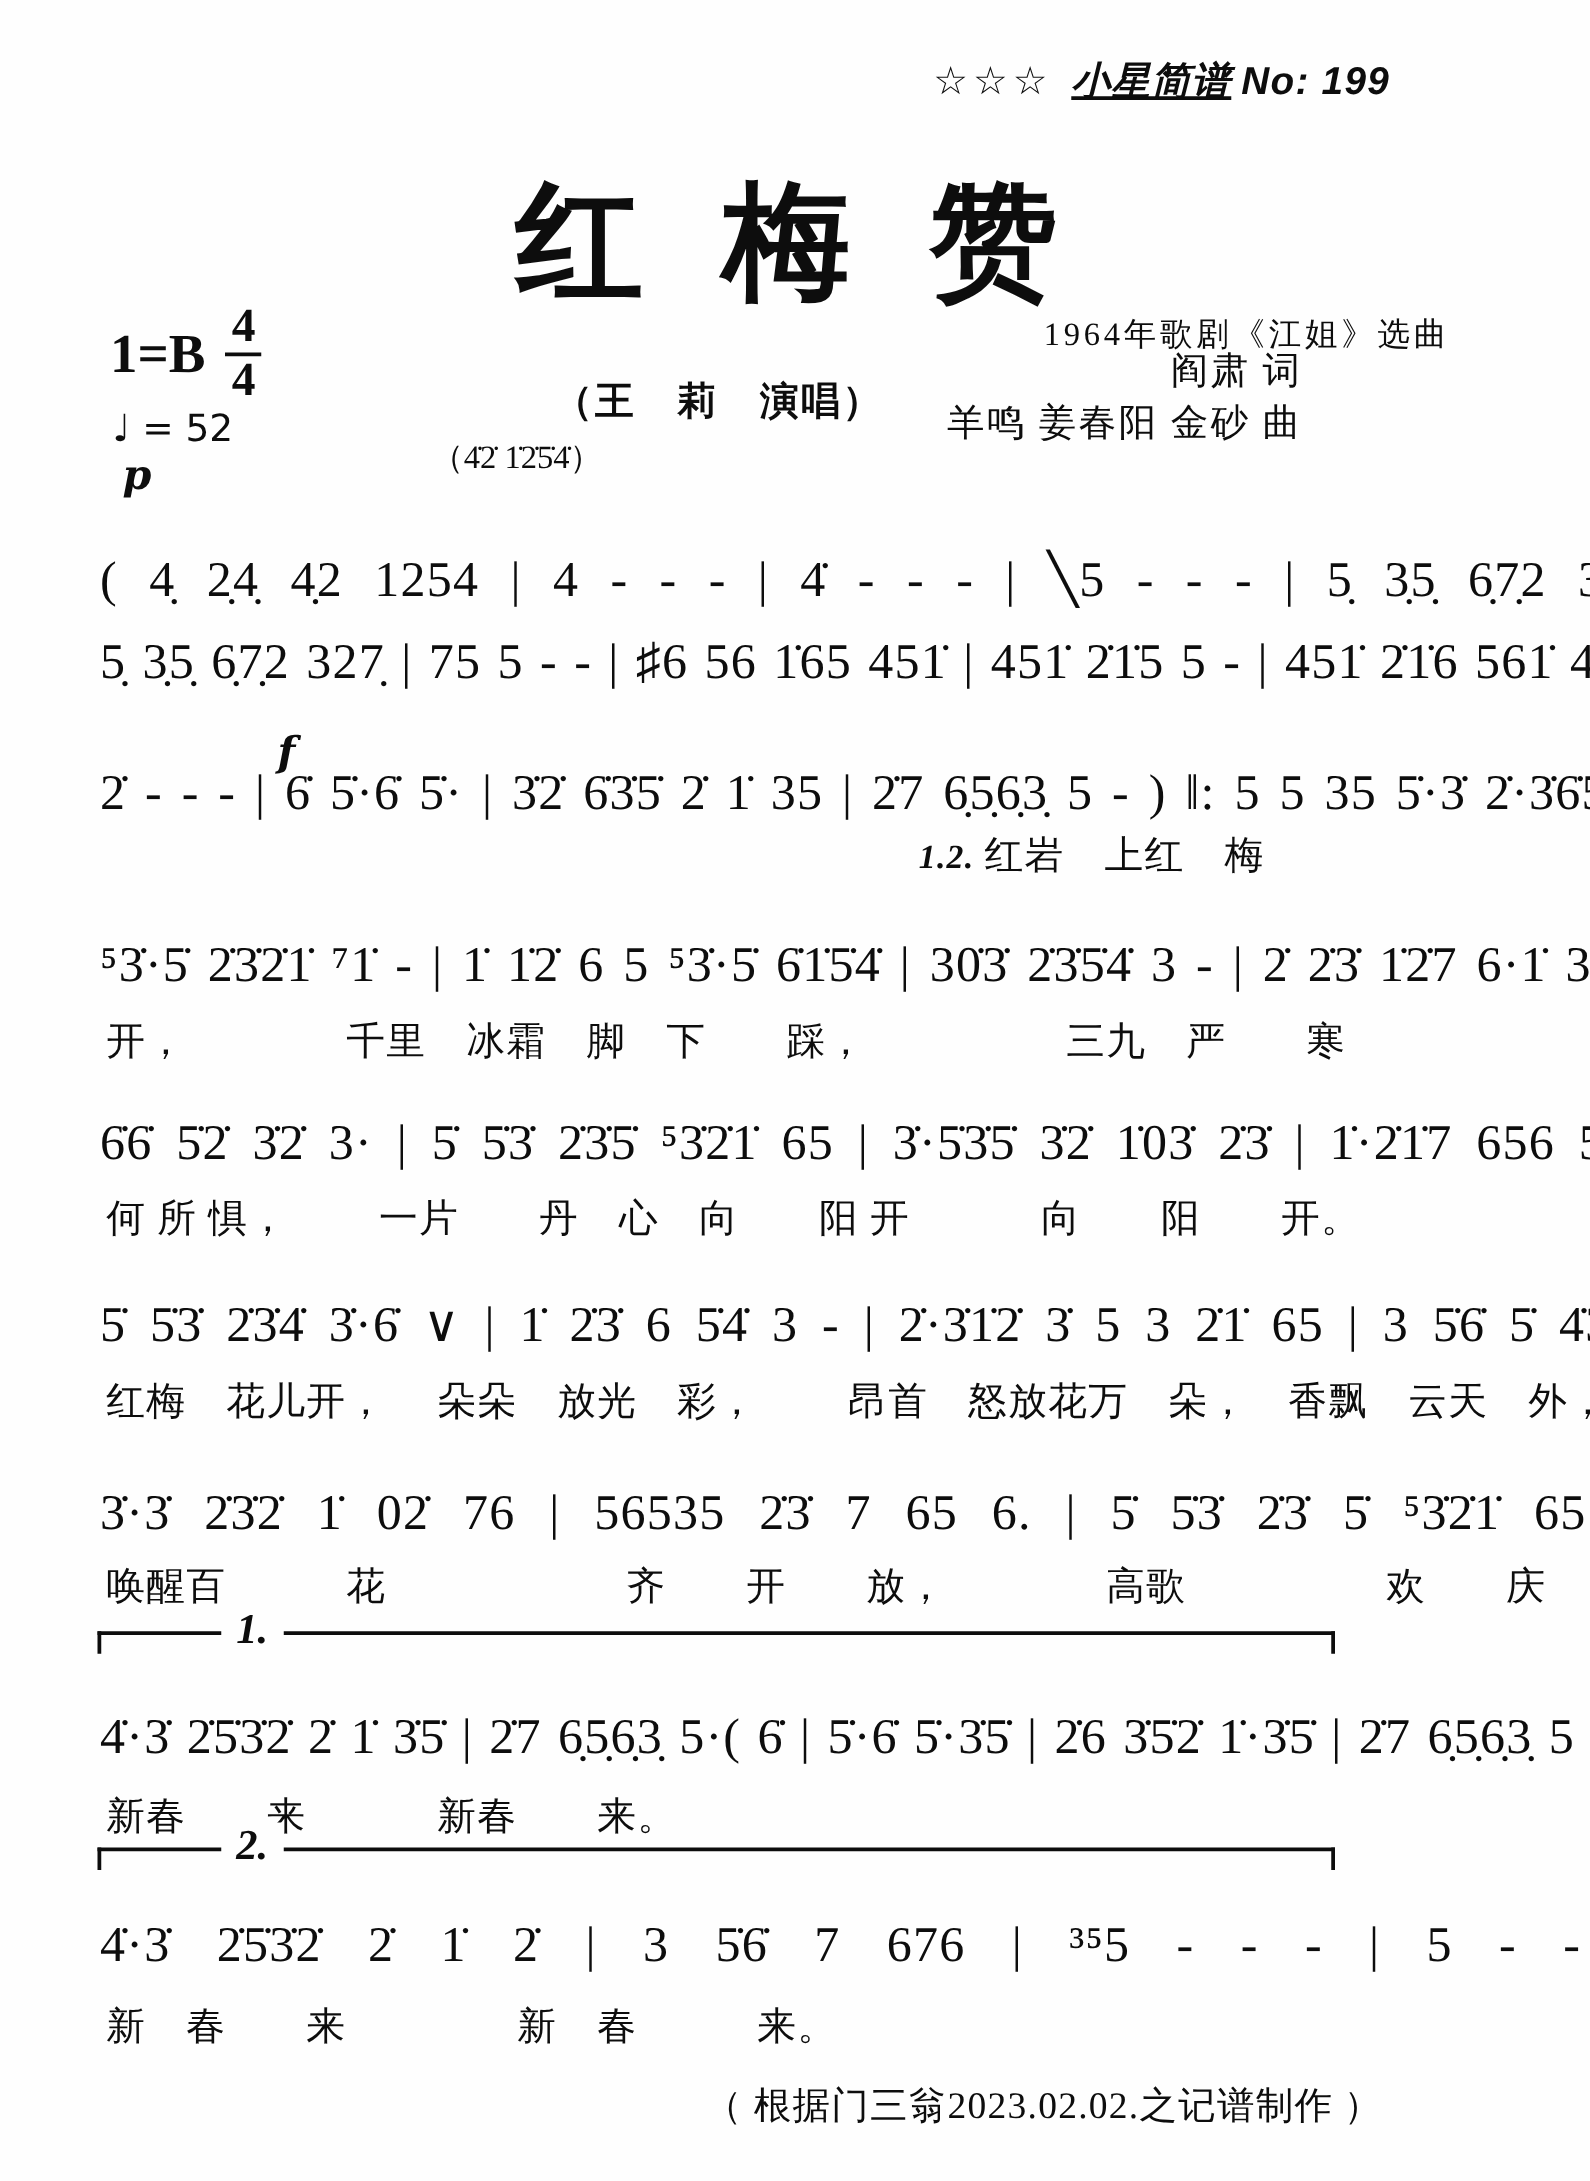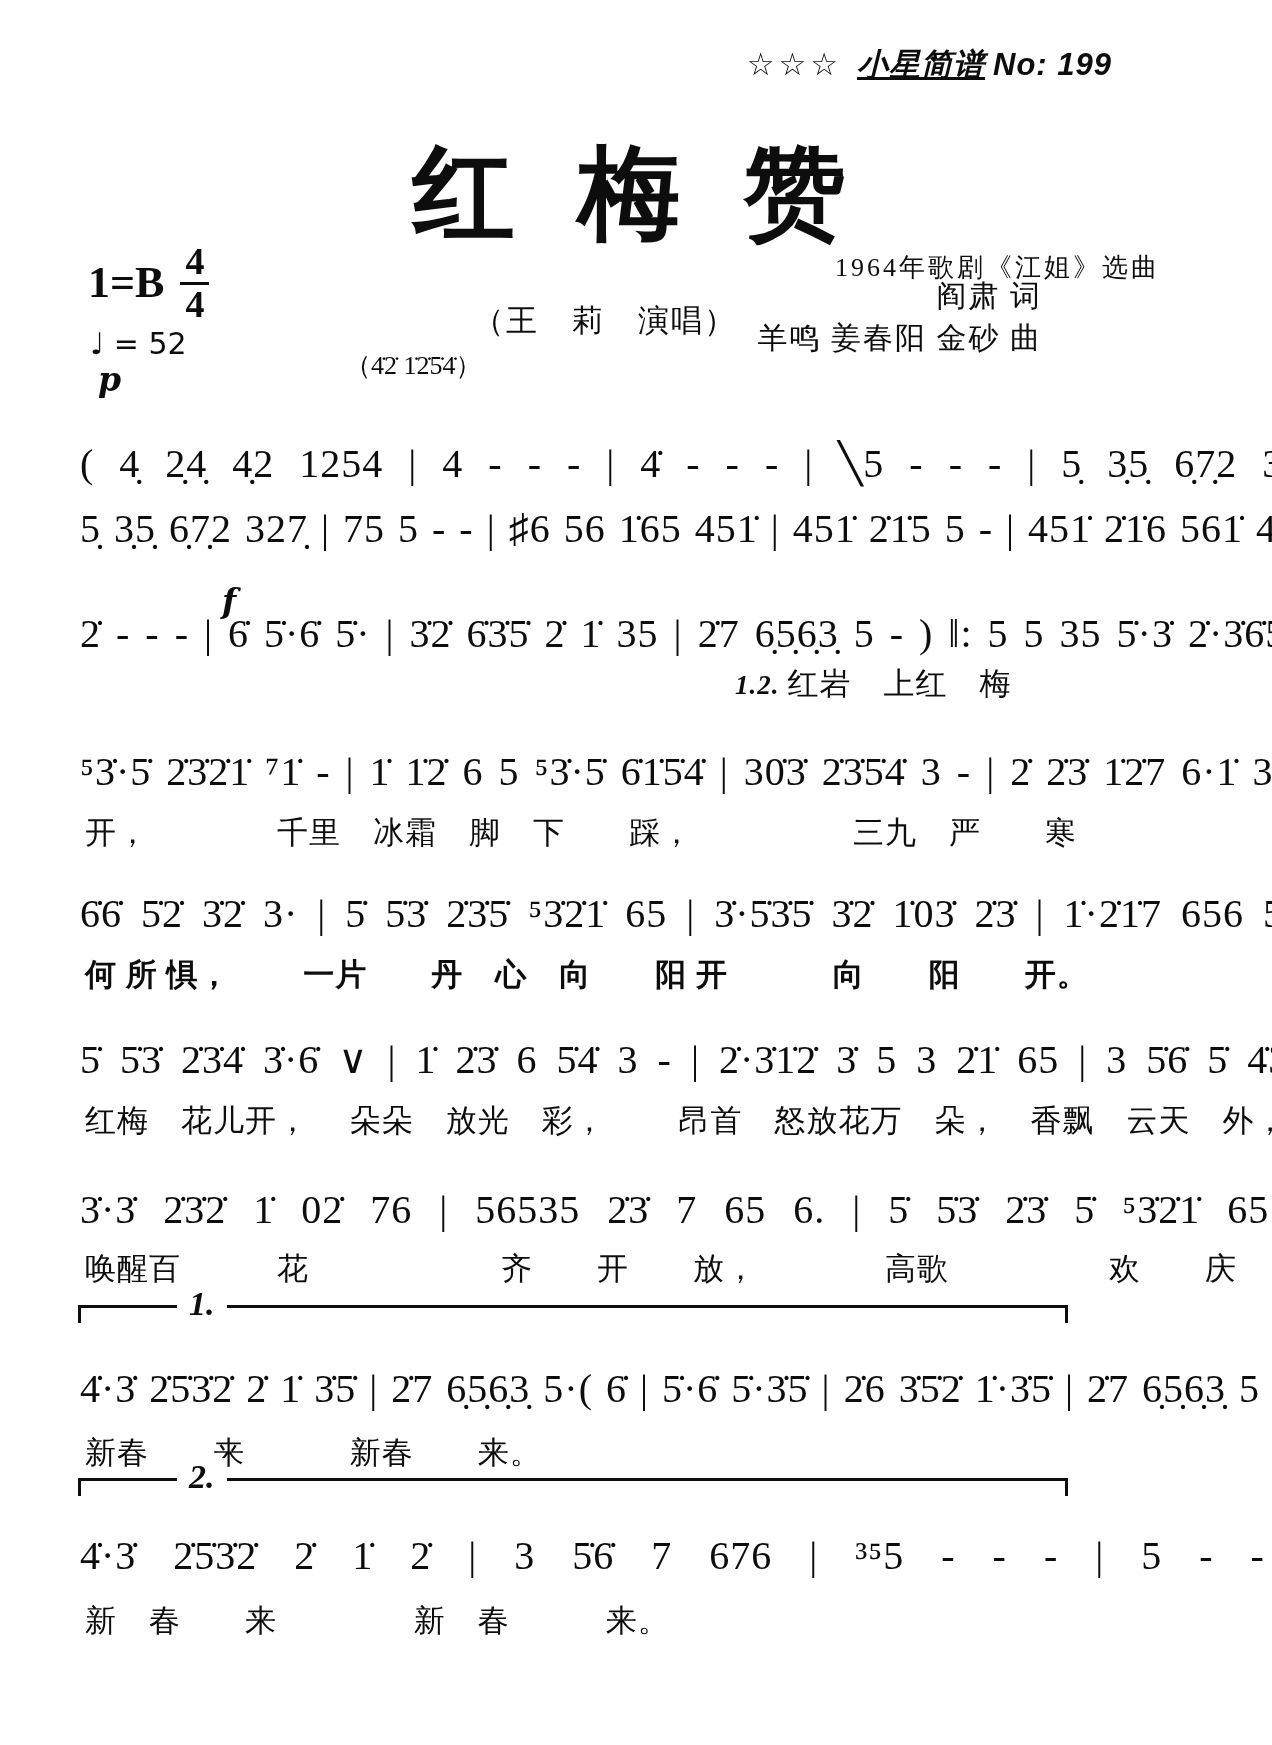--- a/index.html
+++ b/index.html
@@ -9,21 +9,21 @@
   .header{position:absolute;top:44px;right:160px;font-family:"Liberation Sans","DejaVu Sans",sans-serif;
           font-style:italic;font-weight:600;font-size:31px;letter-spacing:1px;}
   .header .stars{text-decoration:none;letter-spacing:4px;}
   .header .brand{text-decoration:underline;margin:0 8px 0 15px;}
 
   .title{position:absolute;top:126px;left:0;width:100%;text-align:center;
          font-size:102px;font-weight:bold;letter-spacing:14px;font-family:"DejaVu Serif",serif;}
   .subtitle{position:absolute;top:250px;left:0;width:1160px;text-align:right;
             font-size:26px;letter-spacing:3px;}
   .performer{position:absolute;top:300px;left:0;width:1150px;text-align:center;
-             font-size:31px;font-weight:normal;letter-spacing:2px;margin-left:30px;}
+             font-size:31px;font-weight:bold;letter-spacing:2px;}
 
   .keysig{position:absolute;top:246px;left:88px;font-size:44px;font-weight:bold;}
   .frac{display:inline-flex;flex-direction:column;vertical-align:middle;text-align:center;
         font-size:38px;line-height:1.05;margin-left:16px;position:relative;top:-4px;}
   .frac .top{border-bottom:3px solid #0d0d0d;padding:0 5px;}
 
   .credit{position:absolute;right:230px;font-size:30px;letter-spacing:2px;}
   .credit.lyricist{top:276px;}
   .credit.composer{top:318px;}
 
@@ -81,34 +81,35 @@
   <div class="notes" style="top:505px;word-spacing:2px;">5̣ 3̣5̣ 6̣7̣2 327̣ | 75 5 - - | ♯6 56 1̇65 451̇ | 451̇ 2̇1̇5 5 - | 451̇ 2̇1̇6 561̇ 452̇ |</div>
   <div class="notes" style="top:610px;word-spacing:4px;">2̇ - - - | 6̇ 5̇·6̇ 5̇· | 3̇2̇ 6̇3̇5̇ 2̇ 1̇ 35 | 2̇7 6̣5̣6̣3̣ 5 - ) ‖: 5 5 35 5̇·3̇ 2̇·3̇6̇5̇ |</div>
   <div class="lyrics" style="top:663px;left:735px;">
     <span class="verse-nums">1.2.</span><span>红岩　上红　梅</span>
   </div>
 
   <div class="notes" style="top:748px;word-spacing:4px;">⁵3̇·5̇ 2̇3̇2̇1̇ ⁷1̇ - | 1̇ 1̇2̇ 6 5 ⁵3̇·5̇ 6̇1̇5̇4̇ | 30̇3̇ 2̇3̇5̇4̇ 3 - | 2̇ 2̇3̇ 1̇2̇7 6·1̇ 35 |</div>
   <div class="lyrics" style="top:812px;">开，　　　　千里　冰霜　脚　下　　踩，　　　　　三九　严　　寒</div>
 
   <div class="notes" style="top:890px;word-spacing:8px;">6̇6̇ 5̇2̇ 3̇2̇ 3· | 5̇ 5̇3̇ 2̇3̇5̇ ⁵3̇2̇1̇ 65 | 3̇·5̇3̇5̇ 3̇2̇ 1̇03̇ 2̇3̇ | 1̇·2̇1̇7 656 5 - |</div>
-  <div class="lyrics" style="top:954px;font-weight:bold;">何 所 惧，　　 一片　　丹　心　向　　阳 开　　　 向　　阳　　开。</div>
+  <div class="lyrics" style="top:954px;">何 所 惧，　　 一片　　丹　心　向　　阳 开　　　 向　　阳　　开。</div>
 
   <div class="notes" style="top:1036px;word-spacing:8px;">5̇ 5̇3̇ 2̇3̇4̇ 3̇·6̇ ∨ | 1̇ 2̇3̇ 6 5̇4̇ 3 - | 2̇·3̇1̇2̇ 3̇ 5 3 2̇1̇ 65 | 3 5̇6̇ 5̇ 4̇3̇ ³2̇ - |</div>
   <div class="lyrics" style="top:1100px;">红梅　花儿开，　 朵朵　放光　彩，　　 昂首　怒放花万　朵，　香飘　云天　外，</div>
 
   <div class="notes" style="top:1186px;word-spacing:16px;">3̇·3̇ 2̇3̇2̇ 1̇ 02̇ 76 | 56535 2̇3̇ 7 65 6. | 5̇ 5̇3̇ 2̇3̇ 5̇ ⁵3̇2̇1̇ 65 |</div>
   <div class="lyrics" style="top:1248px;">唤醒百　　　花　　　　　　齐　　开　　放，　　　　高歌　　　　　欢　　庆</div>
 
   <div class="volta" style="top:1305px;">
     <span class="volta-label">1.</span>
   </div>
   <div class="notes" style="top:1365px;word-spacing:2px;">4̇·3̇ 2̇5̇3̇2̇ 2̇ 1̇ 3̇5̇ | 2̇7 6̣5̣6̣3̣ 5·( 6̇ | 5̇·6̇ 5̇·3̇5̇ | 2̇6 3̇5̇2̇ 1̇·3̇5̇ | 2̇7 6̣5̣6̣3̣ 5 - ) :‖</div>
   <div class="lyrics" style="top:1432px;">新春　　来　　　 新春　　来。</div>
 
   <div class="volta" style="top:1478px;">
     <span class="volta-label">2.</span>
   </div>
   <div class="notes" style="top:1532px;word-spacing:26px;">4̇·3̇ 2̇5̇3̇2̇ 2̇ 1̇ 2̇ | 3 5̇6̇ 7 676 | ³⁵5 - - - | 5 - - - ‖</div>
   <div class="lyrics" style="top:1600px;">新　春　　来　　　　 新　春　　　来。</div>
 
+  <div class="footer">（ 根据门三翁2023.02.02.之记谱制作 ）</div>
 
 </div>
 
 </body></html>

